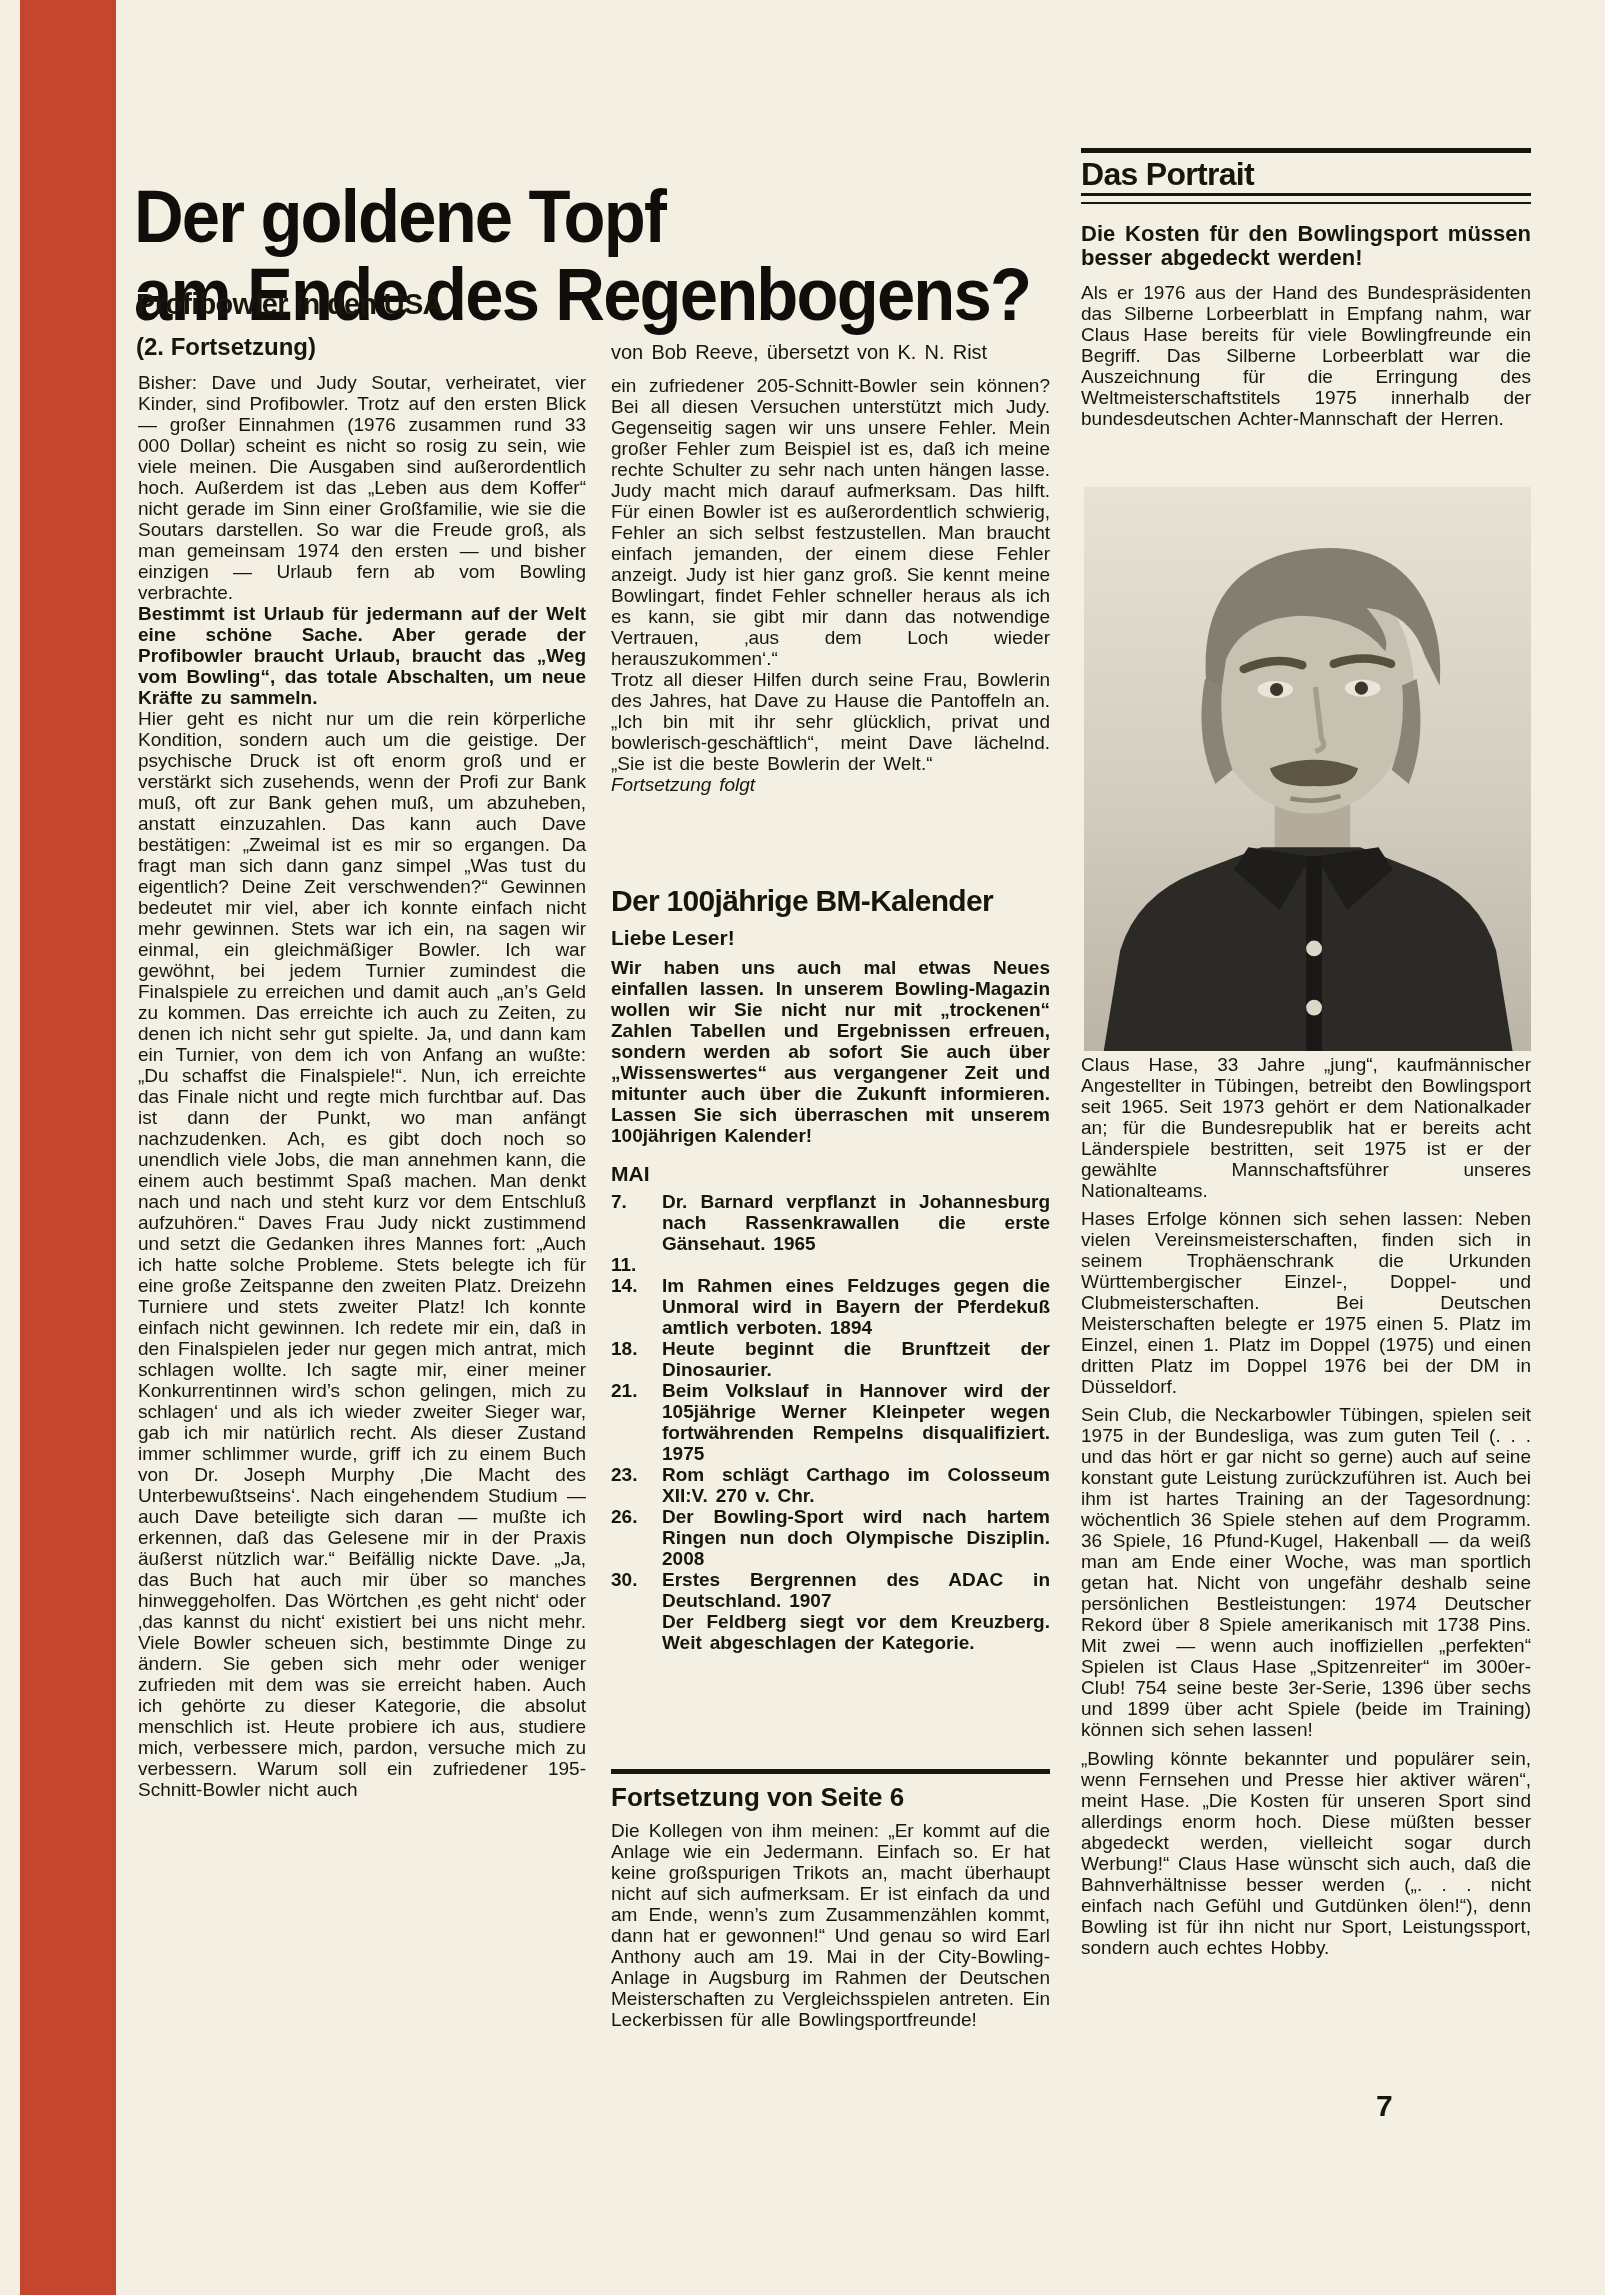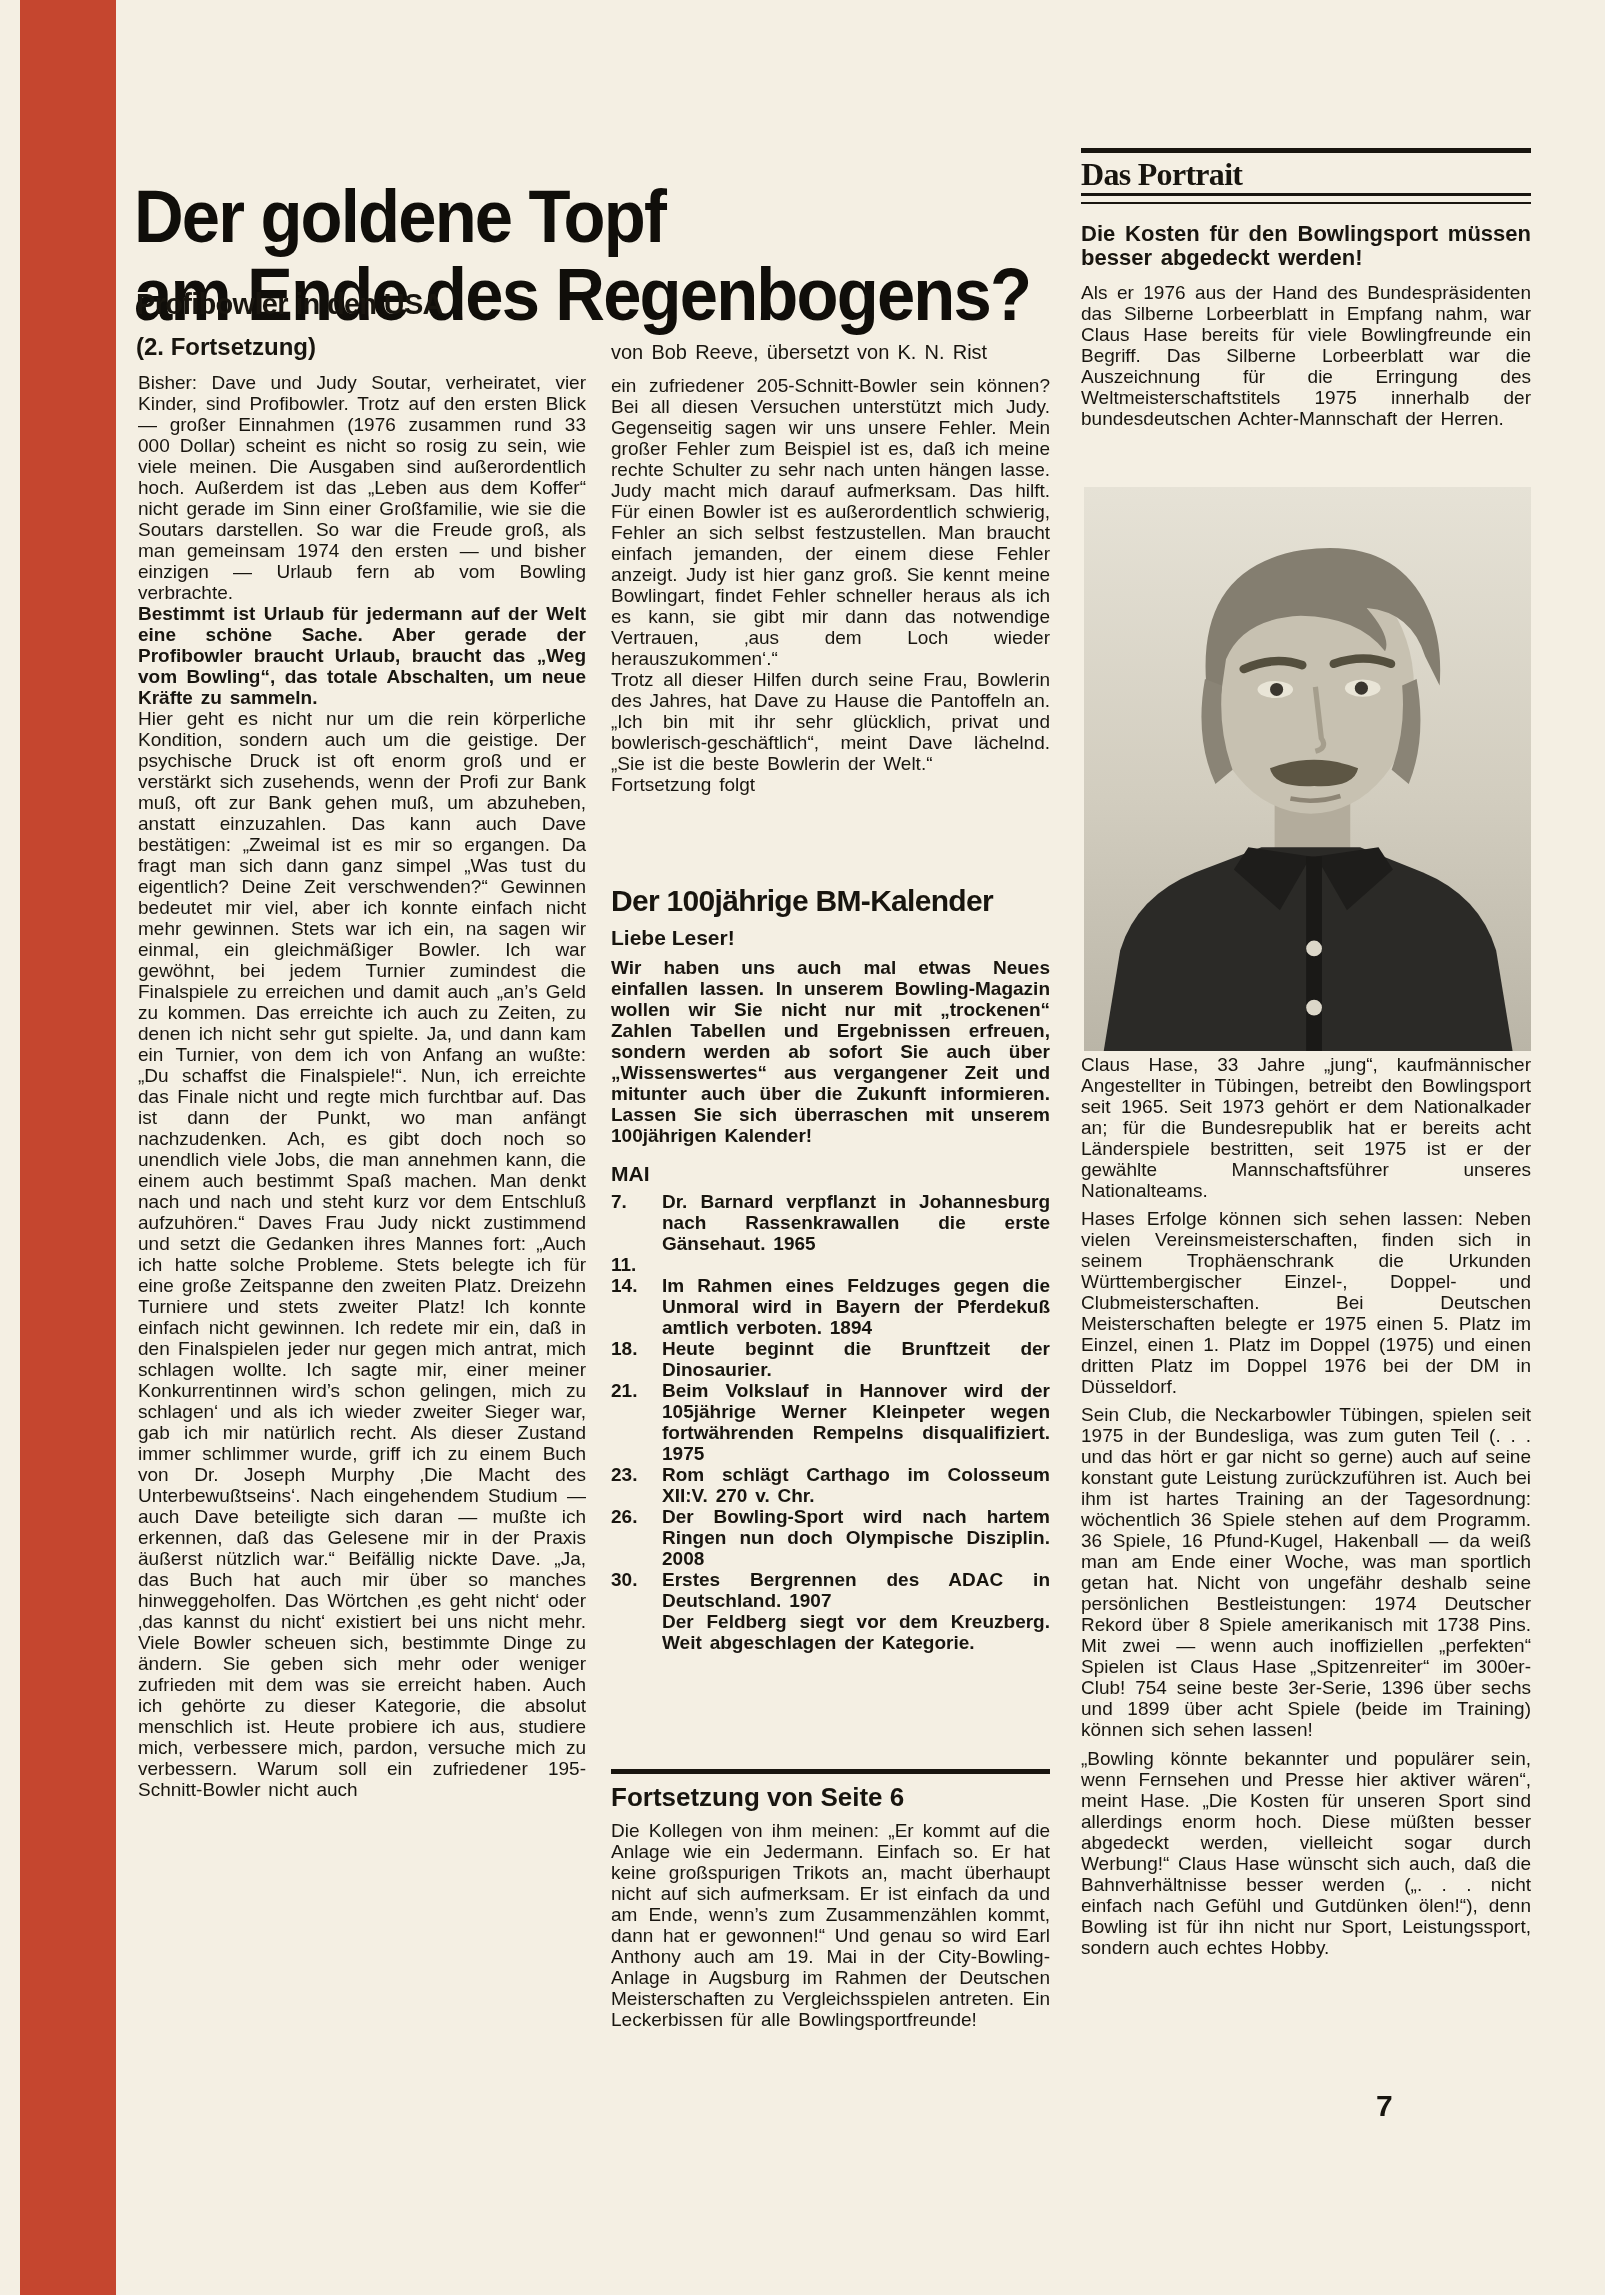--- a/index.html
+++ b/index.html
@@ -24,21 +24,21 @@
   .block{position:absolute;left:0;right:0;}
   .kal-heading{font-size:30px;font-weight:bold;letter-spacing:-0.7px;margin:0;}
   .kal-salutation{font-size:21px;font-weight:bold;margin:16px 0 9.2px 0;}
   .kal-month{font-size:21px;font-weight:bold;margin:17px 0 6.6px 0;}
   .cal-item{display:flex;font-weight:bold;}
   .cal-num{width:51px;flex-shrink:0;text-align:left;}
   .cal-text{flex:1;text-align:justify;word-spacing:2.6px;}
   .thick-rule{height:4.6px;background:#18150f;margin:0;}
   .f6-heading{font-size:26px;font-weight:bold;margin:13px 0 12px 0;}
   .p-rule-top{height:5.3px;background:#18150f;}
-  .p-title{font-size:32px;font-weight:bold;margin:10.5px 0 8px 0;letter-spacing:-0.7px;font-family:Liberation Serif, serif;}
+  .p-title{font-size:32px;font-weight:bold;margin:10.5px 0 8px 0;letter-spacing:-0.7px;}
   .p-double-rule{height:6px;border-top:3.3px solid #18150f;border-bottom:2px solid #18150f;}
   .p-lead{font-size:22px;line-height:24px;font-weight:bold;margin:18.4px 0 12px 0 !important;text-align:right;}
   .photo{position:absolute;top:339px;left:3.3px;width:447px;height:564px;background:#cfcabc;}
   .photo svg{display:block;width:100%;height:100%;}
   .p-body p + p{margin-top:7.2px;}
   .page-num{position:absolute;left:1376px;top:2089px;font-size:30px;font-weight:bold;}
 </style>
 </head>
 <body>
 
@@ -56,21 +56,21 @@
     <p class="bold">Bestimmt ist Urlaub für jedermann auf der Welt eine schöne Sache. Aber gerade der Profibowler braucht Urlaub, braucht das „Weg vom Bowling“, das totale Abschalten, um neue Kräfte zu sammeln.</p>
     <p>Hier geht es nicht nur um die rein körperliche Kondition, sondern auch um die geistige. Der psychische Druck ist oft enorm groß und er verstärkt sich zusehends, wenn der Profi zur Bank muß, oft zur Bank gehen muß, um abzuheben, anstatt einzuzahlen. Das kann auch Dave bestätigen: „Zweimal ist es mir so ergangen. Da fragt man sich dann ganz simpel „Was tust du eigentlich? Deine Zeit verschwenden?“ Gewinnen bedeutet mir viel, aber ich konnte einfach nicht mehr gewinnen. Stets war ich ein, na sagen wir einmal, ein gleichmäßiger Bowler. Ich war gewöhnt, bei jedem Turnier zumindest die Finalspiele zu erreichen und damit auch „an’s Geld zu kommen. Das erreichte ich auch zu Zeiten, zu denen ich nicht sehr gut spielte. Ja, und dann kam ein Turnier, von dem ich von Anfang an wußte: „Du schaffst die Finalspiele!“. Nun, ich erreichte das Finale nicht und regte mich furchtbar auf. Das ist dann der Punkt, wo man anfängt nachzudenken. Ach, es gibt doch noch so unendlich viele Jobs, die man annehmen kann, die einem auch bestimmt Spaß machen. Man denkt nach und nach und steht kurz vor dem Entschluß aufzuhören.“ Daves Frau Judy nickt zustimmend und setzt die Gedanken ihres Mannes fort: „Auch ich hatte solche Probleme. Stets belegte ich für eine große Zeitspanne den zweiten Platz. Dreizehn Turniere und stets zweiter Platz! Ich konnte einfach nicht gewinnen. Ich redete mir ein, daß in den Finalspielen jeder nur gegen mich antrat, mich schlagen wollte. Ich sagte mir, einer meiner Konkurrentinnen wird’s schon gelingen, mich zu schlagen‘ und als ich wieder zweiter Sieger war, gab ich mir natürlich recht. Als dieser Zustand immer schlimmer wurde, griff ich zu einem Buch von Dr. Joseph Murphy ‚Die Macht des Unterbewußtseins‘. Nach eingehendem Studium — auch Dave beteiligte sich daran — mußte ich erkennen, daß das Gelesene mir in der Praxis äußerst nützlich war.“ Beifällig nickte Dave. „Ja, das Buch hat auch mir über so manches hinweggeholfen. Das Wörtchen ‚es geht nicht‘ oder ‚das kannst du nicht‘ existiert bei uns nicht mehr. Viele Bowler scheuen sich, bestimmte Dinge zu ändern. Sie geben sich mehr oder weniger zufrieden mit dem was sie erreicht haben. Auch ich gehörte zu dieser Kategorie, die absolut menschlich ist. Heute probiere ich aus, studiere mich, verbessere mich, pardon, versuche mich zu verbessern. Warum soll ein zufriedener 195-Schnitt-Bowler nicht auch</p>
   </div>
 
   <div class="col col2">
 
     <div class="block" style="top:0;">
       <p class="byline">von Bob Reeve, übersetzt von K. N. Rist</p>
       <p>ein zufriedener 205-Schnitt-Bowler sein können? Bei all diesen Versuchen unterstützt mich Judy. Gegenseitig sagen wir uns unsere Fehler. Mein großer Fehler zum Beispiel ist es, daß ich meine rechte Schulter zu sehr nach unten hängen lasse. Judy macht mich darauf aufmerksam. Das hilft. Für einen Bowler ist es außerordentlich schwierig, Fehler an sich selbst festzustellen. Man braucht einfach jemanden, der einem diese Fehler anzeigt. Judy ist hier ganz groß. Sie kennt meine Bowlingart, findet Fehler schneller heraus als ich es kann, sie gibt mir dann das notwendige Vertrauen, ‚aus dem Loch wieder herauszukommen‘.“</p>
       <p>Trotz all dieser Hilfen durch seine Frau, Bowlerin des Jahres, hat Dave zu Hause die Pantoffeln an. „Ich bin mit ihr sehr glücklich, privat und bowlerisch-geschäftlich“, meint Dave lächelnd. „Sie ist die beste Bowlerin der Welt.“</p>
-      <p style="text-align:left;">Fortsetzung folgt</p>
+      <p style="text-align:left;font-style:italic;">Fortsetzung folgt</p>
     </div>
 
     <div class="block" style="top:548px;">
       <h2 class="kal-heading">Der 100jährige BM-Kalender</h2>
       <div class="kal-salutation">Liebe Leser!</div>
       <p class="bold">Wir haben uns auch mal etwas Neues einfallen lassen. In unserem Bowling-Magazin wollen wir Sie nicht nur mit „trockenen“ Zahlen Tabellen und Ergebnissen erfreuen, sondern werden ab sofort Sie auch über „Wissenswertes“ aus vergangener Zeit und mitunter auch über die Zukunft informieren. Lassen Sie sich überraschen mit unserem 100jährigen Kalender!</p>
       <div class="kal-month">MAI</div>
 
       <div class="cal-item">
           <span class="cal-num">7.</span>

